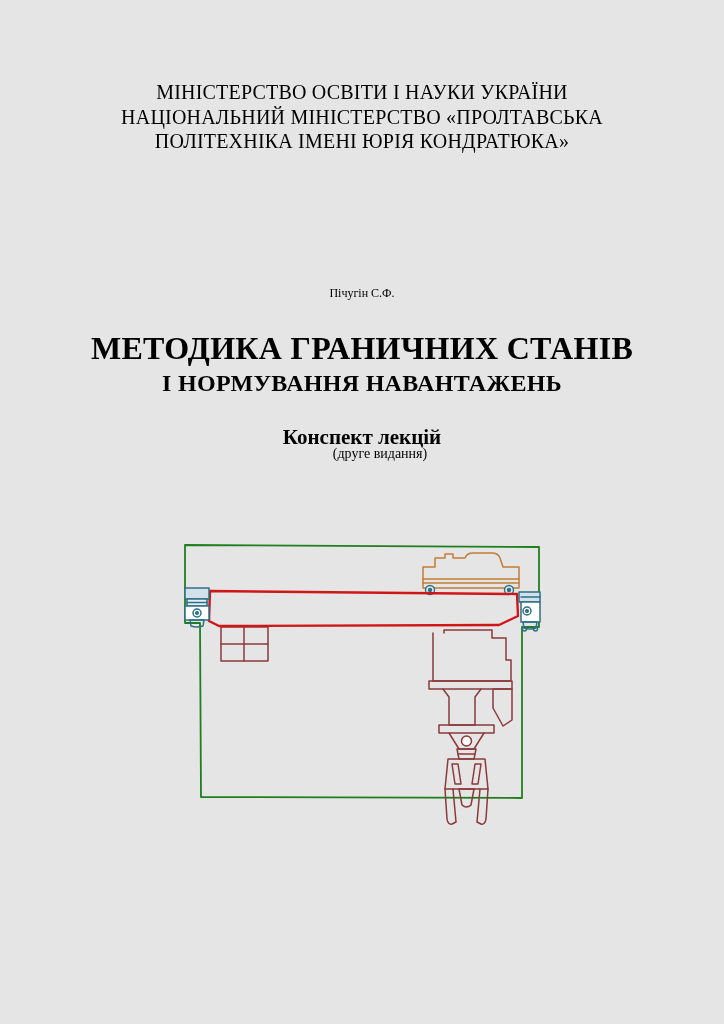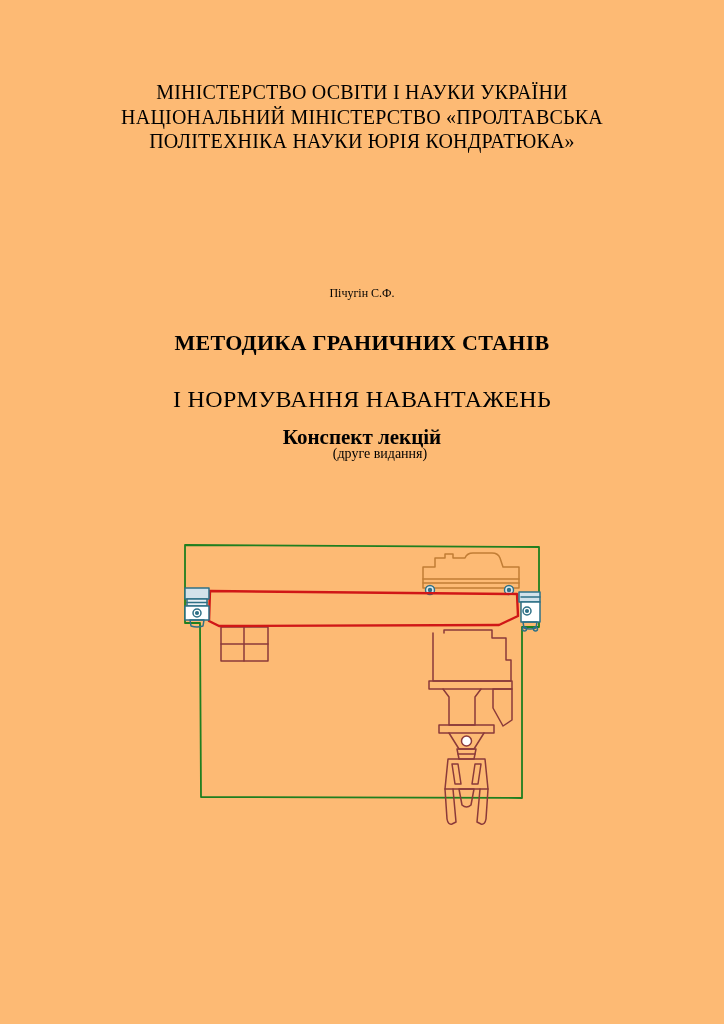--- a/index.html
+++ b/index.html
@@ -1,44 +1,44 @@
 <!DOCTYPE html>
 <html><head>
 <meta charset="utf-8">
 <style>
   html,body{margin:0;padding:0;background:#888;}
   .page{
     position:relative;
     width:724px;height:1024px;
     margin:0 auto;
-    background:#fdba74;
+    background:#e5e5e5;
     font-family:"Liberation Serif","DejaVu Serif",serif;
     color:#000;
     overflow:hidden;
   }
   .centered{position:absolute;left:0;width:100%;text-align:center;}
   .header-block{top:80px;font-size:20px;line-height:24.5px;letter-spacing:0.2px;}
   .author{top:286px;font-size:12px;}
-  .title-1{top:330px;font-size:22px;font-weight:bold;letter-spacing:0.3px;}
-  .title-2{top:386px;font-size:24px;font-weight:normal;letter-spacing:0.3px;}
+  .title-1{top:330px;font-size:32px;font-weight:bold;letter-spacing:0.3px;}
+  .title-2{top:370px;font-size:24px;font-weight:bold;letter-spacing:0.3px;}
   .subtitle{top:419px;font-size:21px;font-weight:bold;margin-top:6px;}
   .edition{top:446px;font-size:14px;margin-left:18px;}
   .imprint{top:886px;font-size:21px;}
   .figure{position:absolute;left:181px;top:542px;width:366px;height:292px;}
   svg{display:block;}
 </style>
 </head>
 <body>
 
 <div class="page">
 
   <div class="centered header-block">
     <div>МІНІСТЕРСТВО ОСВІТИ І НАУКИ УКРАЇНИ</div>
     <div>НАЦІОНАЛЬНИЙ МІНІСТЕРСТВО «ПРОЛТАВСЬКА</div>
-    <div>ПОЛІТЕХНІКА НАУКИ ЮРІЯ КОНДРАТЮКА»</div>
+    <div>ПОЛІТЕХНІКА ІМЕНІ ЮРІЯ КОНДРАТЮКА»</div>
   </div>
 
   <div class="centered author">Пічугін С.Ф.</div>
 
   <div class="centered title-1">МЕТОДИКА ГРАНИЧНИХ СТАНІВ</div>
   <div class="centered title-2">І НОРМУВАННЯ НАВАНТАЖЕНЬ</div>
 
   <div class="centered subtitle">Конспект лекцій</div>
   <div class="centered edition">(друге видання)</div>
 

